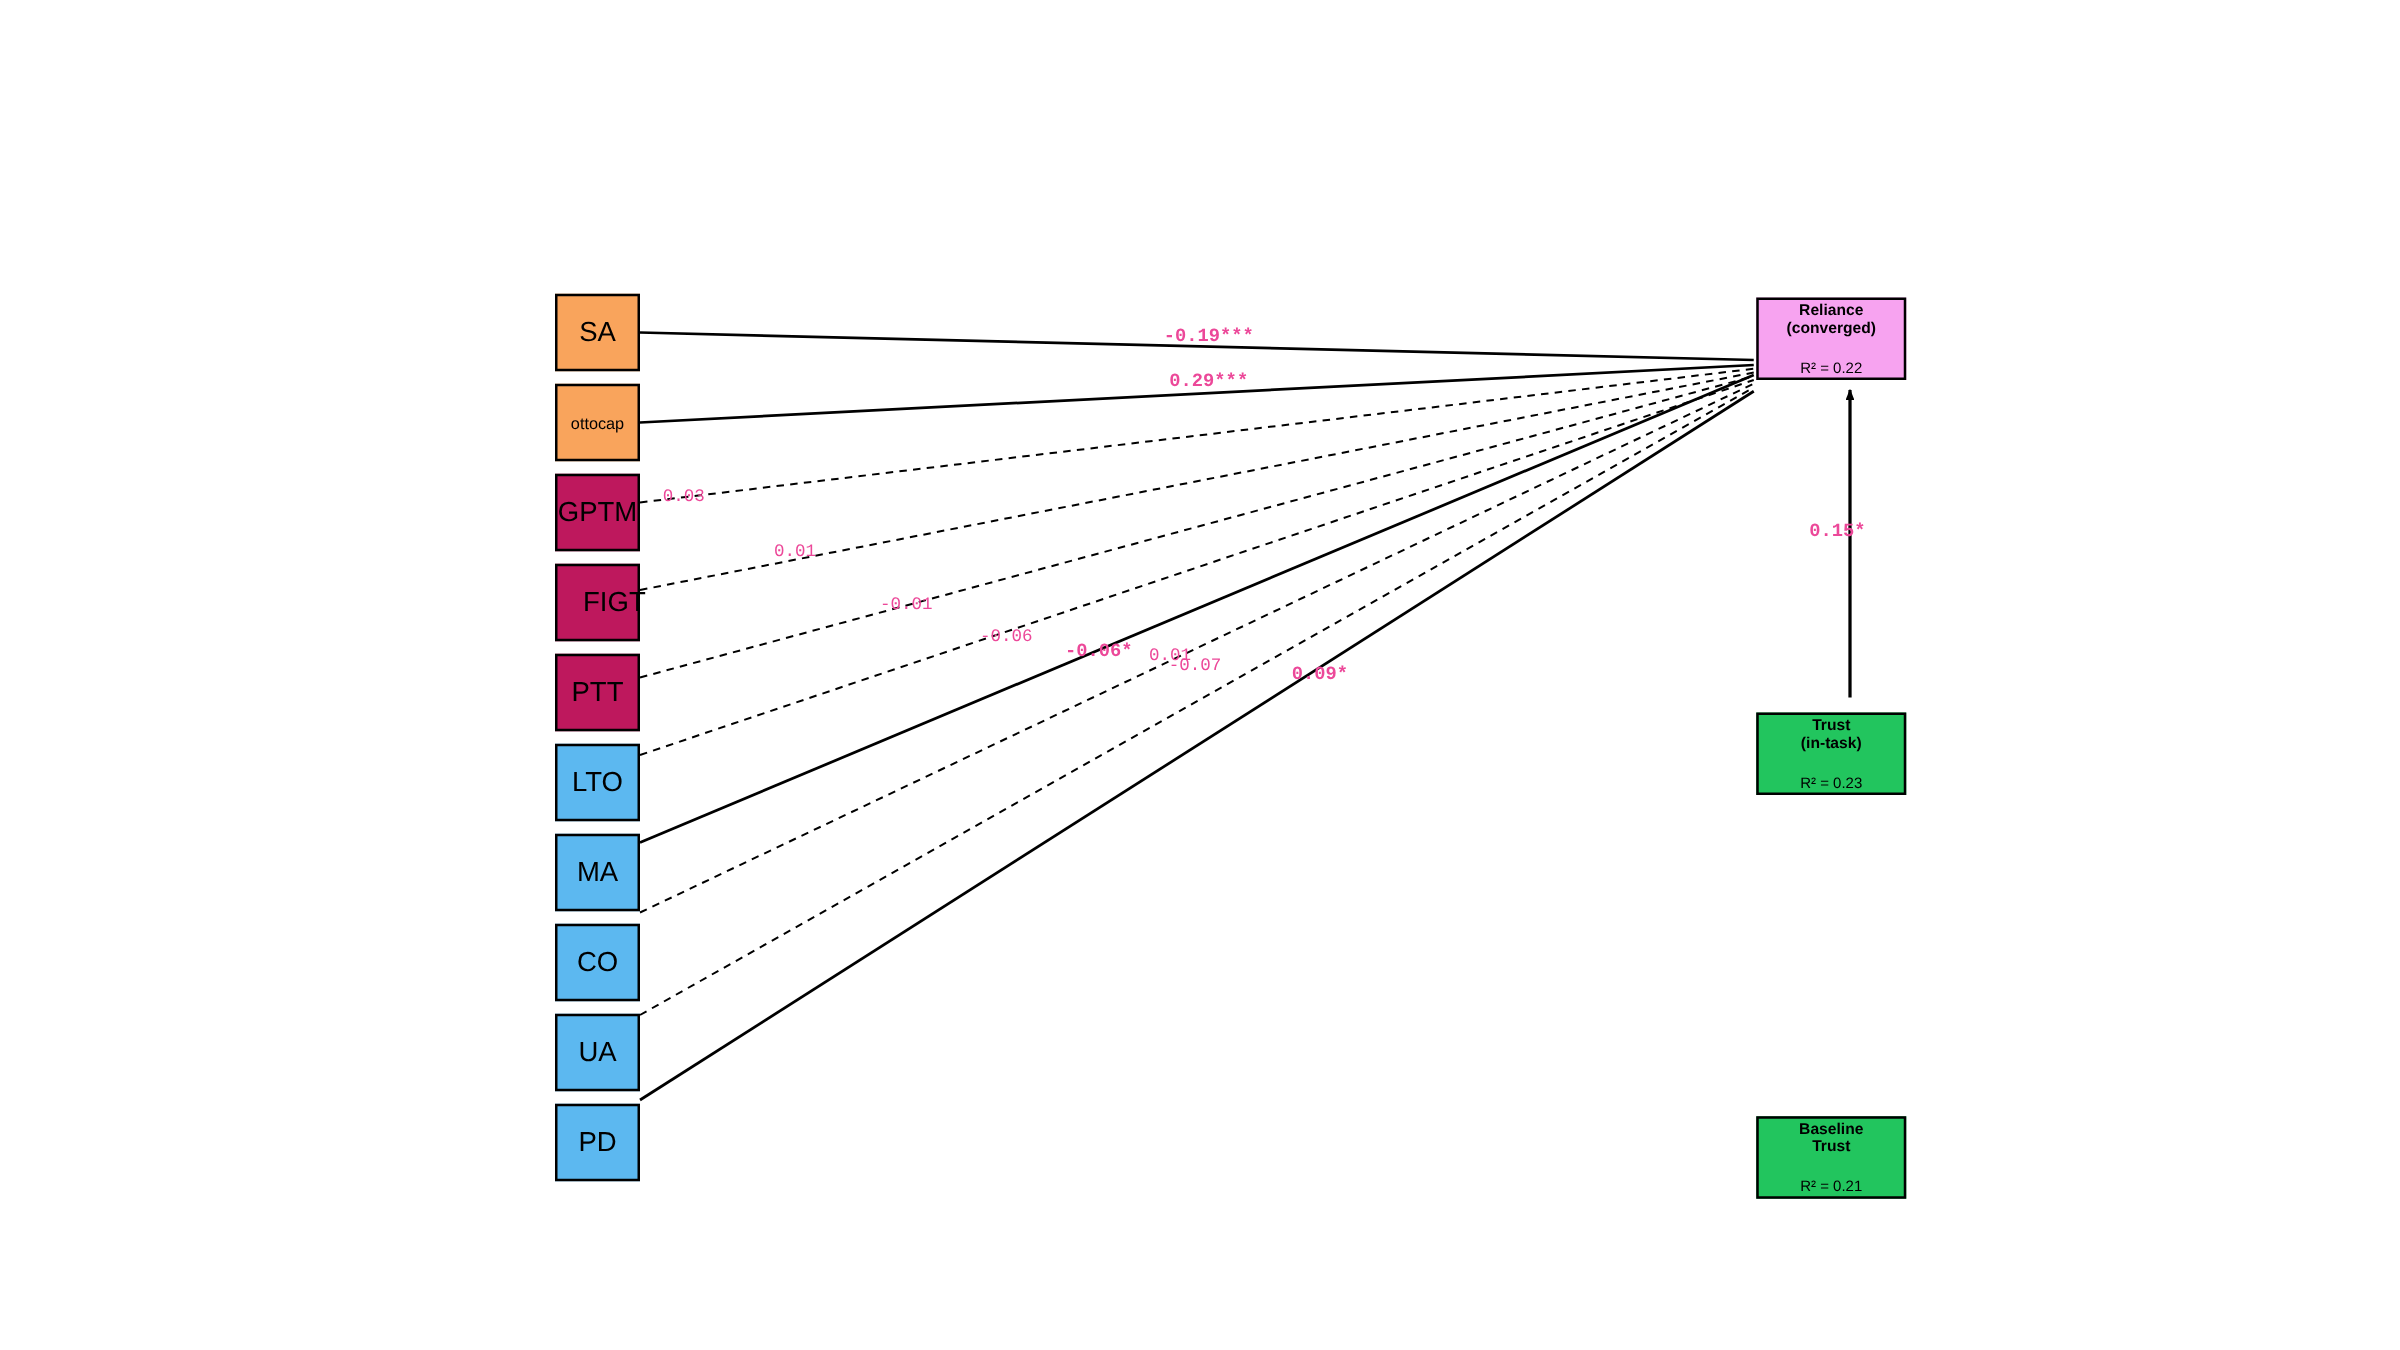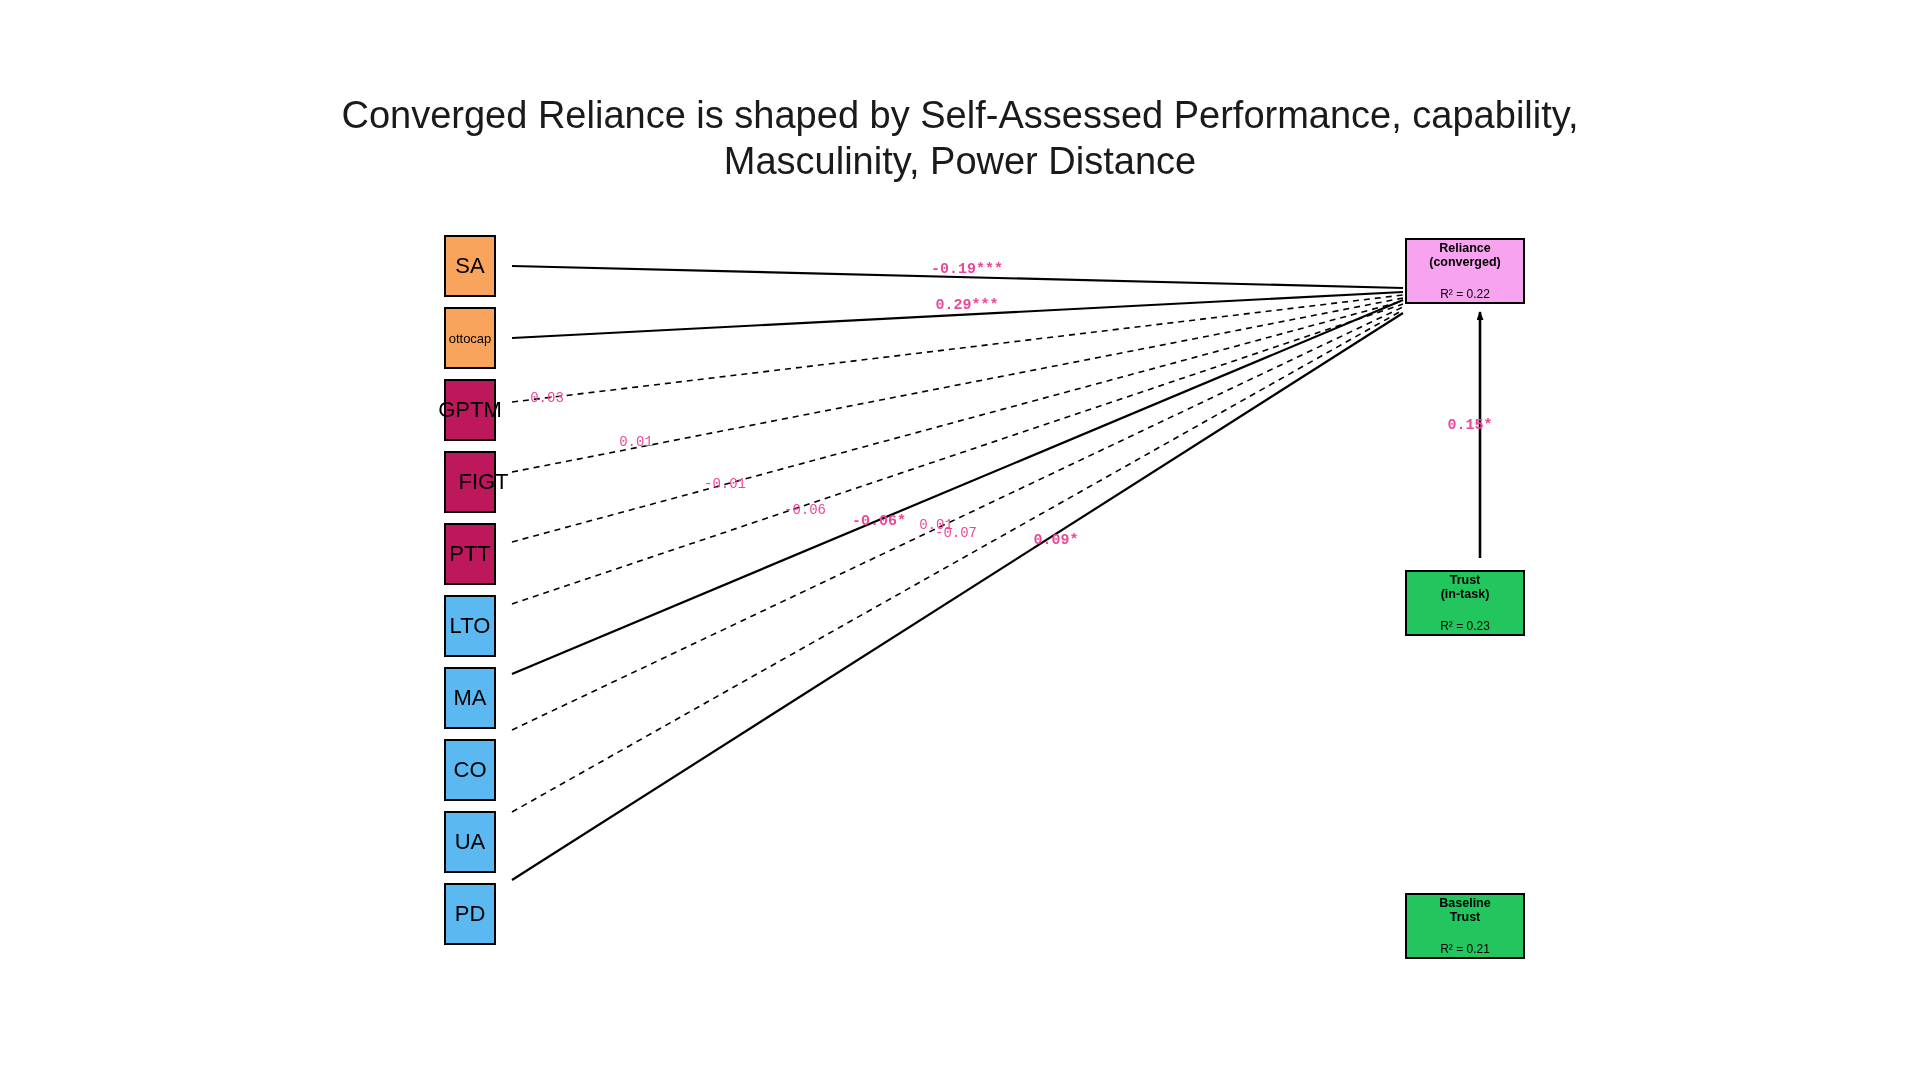--- a/index.html
+++ b/index.html
@@ -41,21 +41,21 @@
     box-sizing: border-box;
     border: 2px solid #000000;
     display: flex;
     flex-direction: column;
     align-items: center;
     justify-content: center;
     text-align: center;
     color: #000000;
   }
   .pred {
-    width: 52px;
+    width: 68px;
     height: 62px;
     font-size: 22px;
     font-family: "Liberation Sans", sans-serif;
   }
   .pred.small-label {
     font-size: 13px;
   }
   .orange { background: #f9a45c; }
   .lightblue { background: #be185d; }
   .blue { background: #5cb8f0; }
@@ -84,21 +84,20 @@
   .edge-label.sig {
     font-weight: bold;
     font-size: 15px;
   }
 </style>
 </head>
 <body>
 
 <div id="stage">
 
-  <div id="title">Converged Reliance is shaped by Self-Assessed Performance, capability, Masculinity, Power Distance</div>
 
   <svg id="wires" viewBox="0 0 1920 1080">
     <defs>
       <marker id="arrowhead" markerWidth="9" markerHeight="7" refX="8" refY="3.5" orient="auto" markerUnits="userSpaceOnUse">
         <polygon points="0 0, 9 3.5, 0 7" fill="#000000"></polygon>
       </marker>
     </defs>
 
     <line x1="512" y1="266" x2="1403" y2="288" stroke="#000" stroke-width="2.2"></line>
 

